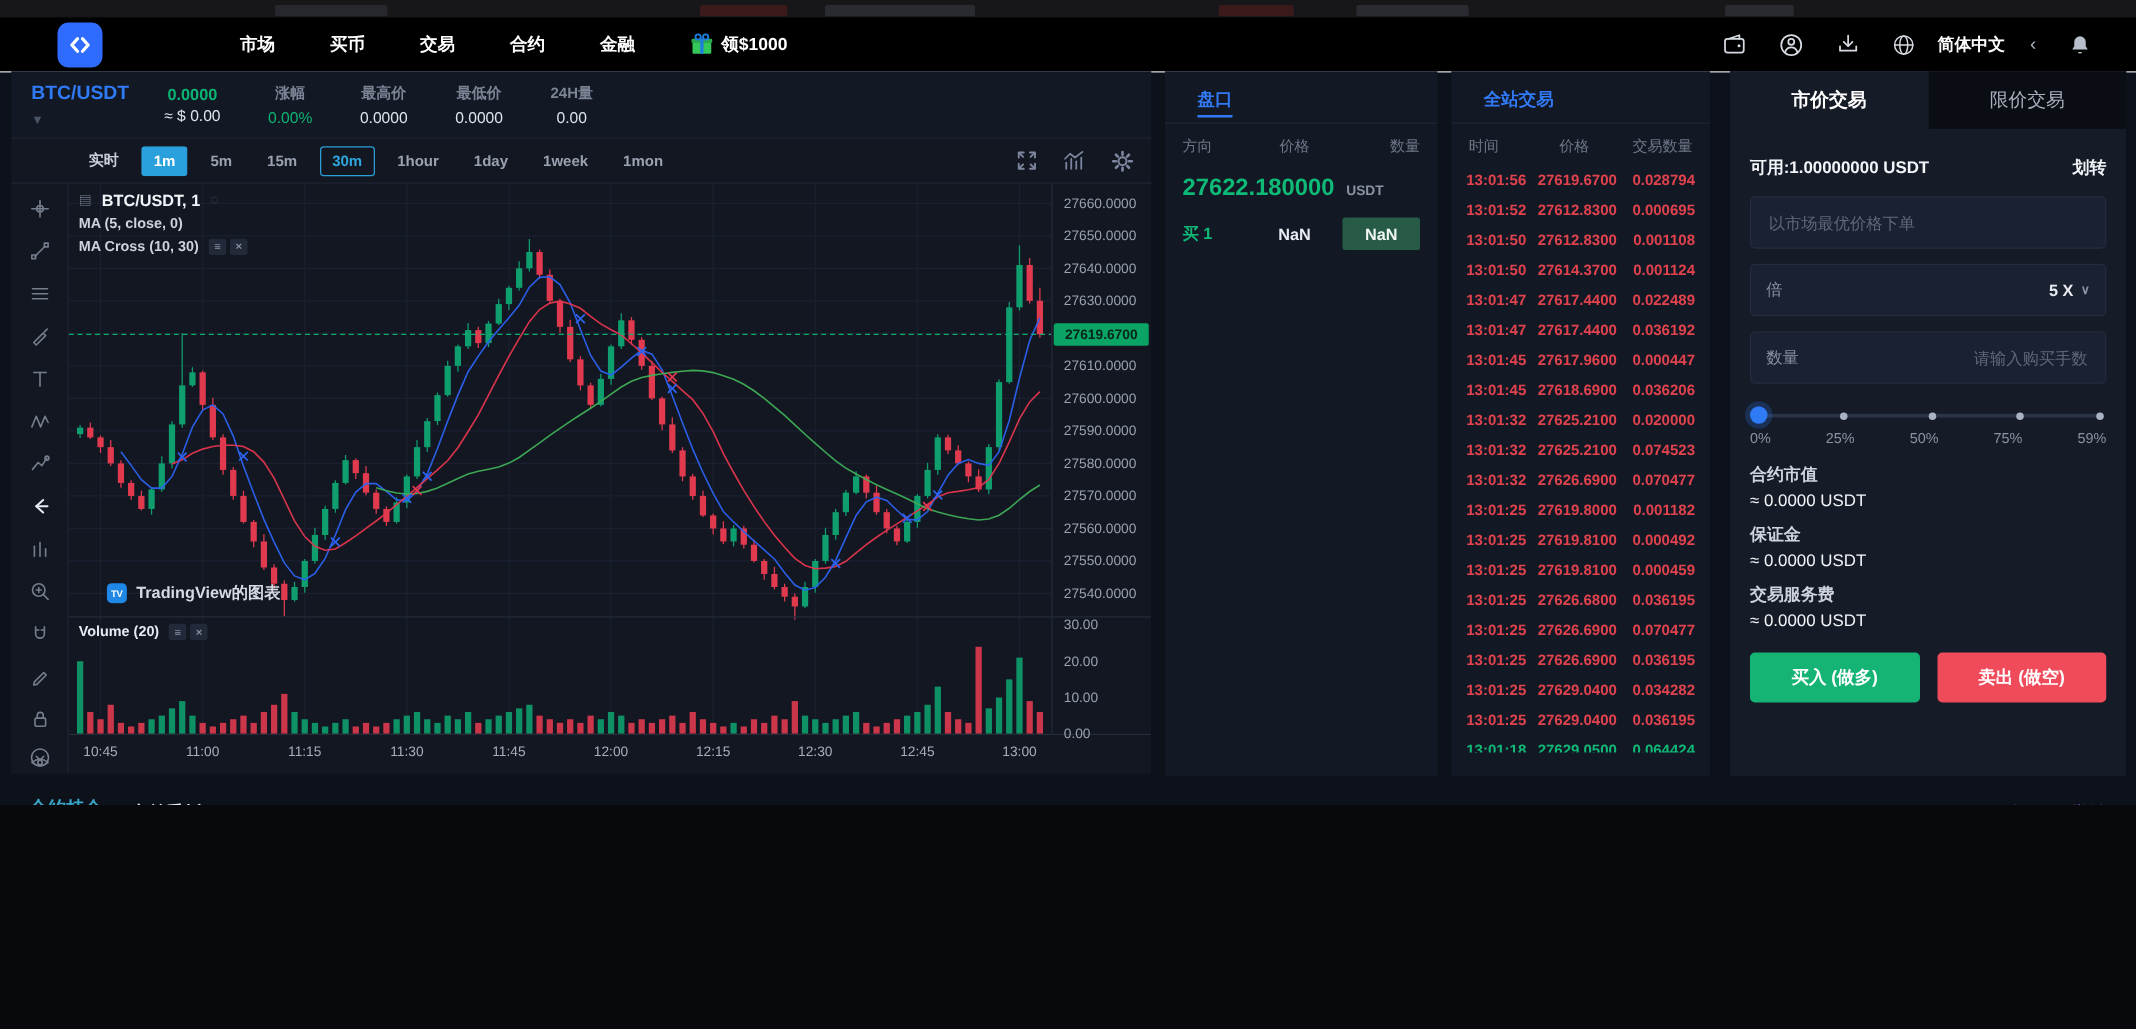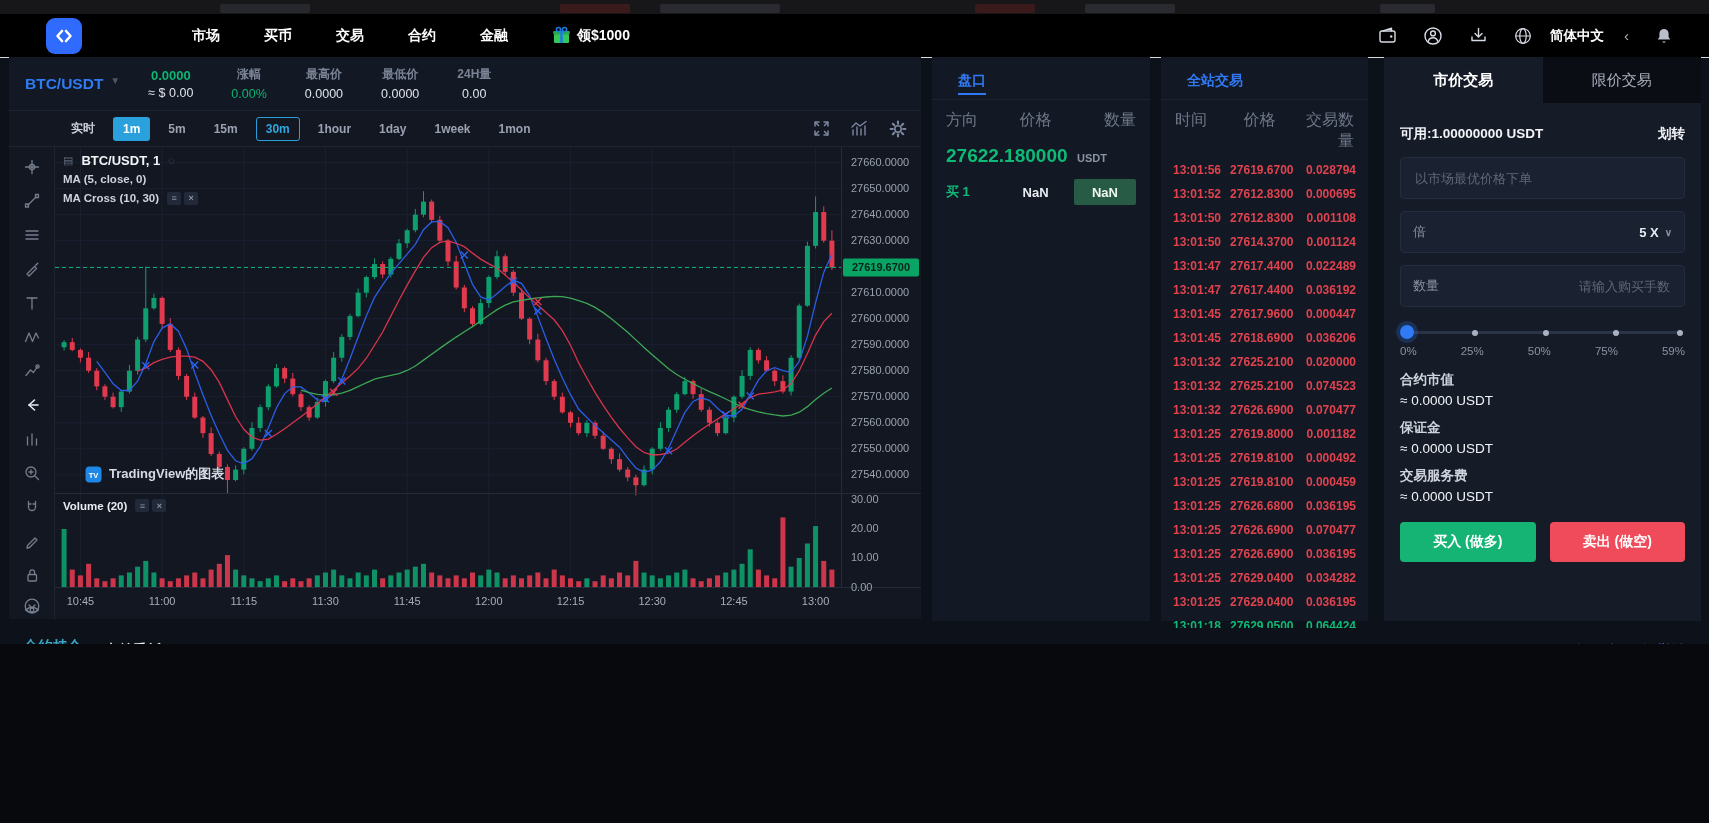--- a/index.html
+++ b/index.html
@@ -14,21 +14,21 @@
   .menu{display:flex;align-items:center;gap:44px;margin-left:110px;}
   .menu .mi{color:#fff;font-size:14px;font-weight:bold;cursor:pointer;}
   .promo{display:flex;align-items:center;gap:6px;margin-left:44px;color:#fff;font-size:14px;font-weight:bold;cursor:pointer;}
   .nav-right{margin-left:auto;margin-right:36px;display:flex;align-items:center;gap:26px;}
   .nico{display:flex;align-items:center;justify-content:center;cursor:pointer;}
   .lang{display:flex;align-items:center;gap:18px;color:#fff;font-size:13.5px;font-weight:bold;cursor:pointer;}
   .lang .chev{color:#aab0bc;font-size:15px;font-weight:normal;margin-left:2px;}
   
   .chart-col{position:absolute;left:9px;top:57px;width:912px;}
   .sym-head{height:53px;background:#121824;border-bottom:1px solid #1e2532;display:flex;align-items:center;}
-  .pair{display:flex;gap:7px;margin-left:16px;color:#2f7bf5;font-weight:bold;font-size:15.5px;cursor:pointer;}
+  .pair{display:flex;gap:7px;margin-left:16px;color:#2f7bf5;font-weight:bold;font-size:15.5px;cursor:pointer;flex-direction:column;}
   .pair .caret{color:#4b5568;font-size:10px;}
   .ph-price{margin-left:28px;text-align:center;}
   .ph-price .v{color:#0bb573;font-size:13px;font-weight:bold;}
   .ph-price .u{color:#dfe3ea;font-size:12.5px;margin-top:3px;}
   .stats{display:flex;gap:38px;margin-left:38px;}
   .stat{text-align:center;}
   .stat .l{color:#7a8494;font-size:12px;font-weight:bold;}
   .stat .v{color:#dfe3ea;font-size:12.5px;margin-top:4px;}
   .stat .v.green{color:#0bb573;}
   .chart-widget{height:508px;background:#131722;}
@@ -53,21 +53,21 @@
   .legend .ln{color:#cdd2dc;font-size:11.5px;font-weight:bold;}
   .mini-btns{display:inline-flex;gap:3px;margin-left:8px;vertical-align:1px;}
   .mini-btn{width:14px;height:13px;background:#222a3a;color:#8a93a3;font-size:9px;display:inline-flex;align-items:center;justify-content:center;border-radius:2px;pointer-events:auto;cursor:pointer;}
   .vol-legend{position:absolute;left:8px;top:352px;display:flex;align-items:center;font-size:11.5px;font-weight:bold;color:#e8ebf1;pointer-events:none;}
   .tv-attr{position:absolute;left:30px;top:318px;display:flex;align-items:center;gap:7px;color:#d6dae2;font-size:13px;font-weight:bold;}
   
   .panel{position:absolute;top:57px;height:564px;background:#121824;}
   .panel .p-title{padding:14px 14px 9px;border-bottom:1px solid #1e2430;}
   .p-title .t{color:#3179f5;font-size:14px;font-weight:bold;margin-left:12px;}
   .p-title .t.u{border-bottom:2px solid #3179f5;padding-bottom:5px;}
-  .cols3{display:flex;padding:10px 14px 6px;color:#6e7788;font-size:16px;}
+  .cols3{display:flex;padding:10px 14px 6px;color:#6e7788;font-size:12px;}
   .cols3 span:nth-child(1){flex:1;text-align:left;}
   .cols3 span:nth-child(2){flex:1.3;text-align:center;}
   .cols3 span:nth-child(3){flex:1.2;text-align:right;}
   .orderbook{left:932px;width:218px;}
   .ob-price{padding:8px 14px 2px;}
   .ob-price .big{color:#0fba77;font-size:19px;font-weight:bold;}
   .ob-price .unit{color:#8a93a3;font-size:11px;margin-left:5px;font-weight:bold;}
   .ob-row{display:flex;align-items:center;padding:10px 14px;}
   .ob-row .side{flex:1;color:#0fba77;font-size:13px;font-weight:bold;}
   .ob-row .pr{flex:1.3;text-align:center;color:#e8ebf1;font-size:13px;font-weight:bold;}

